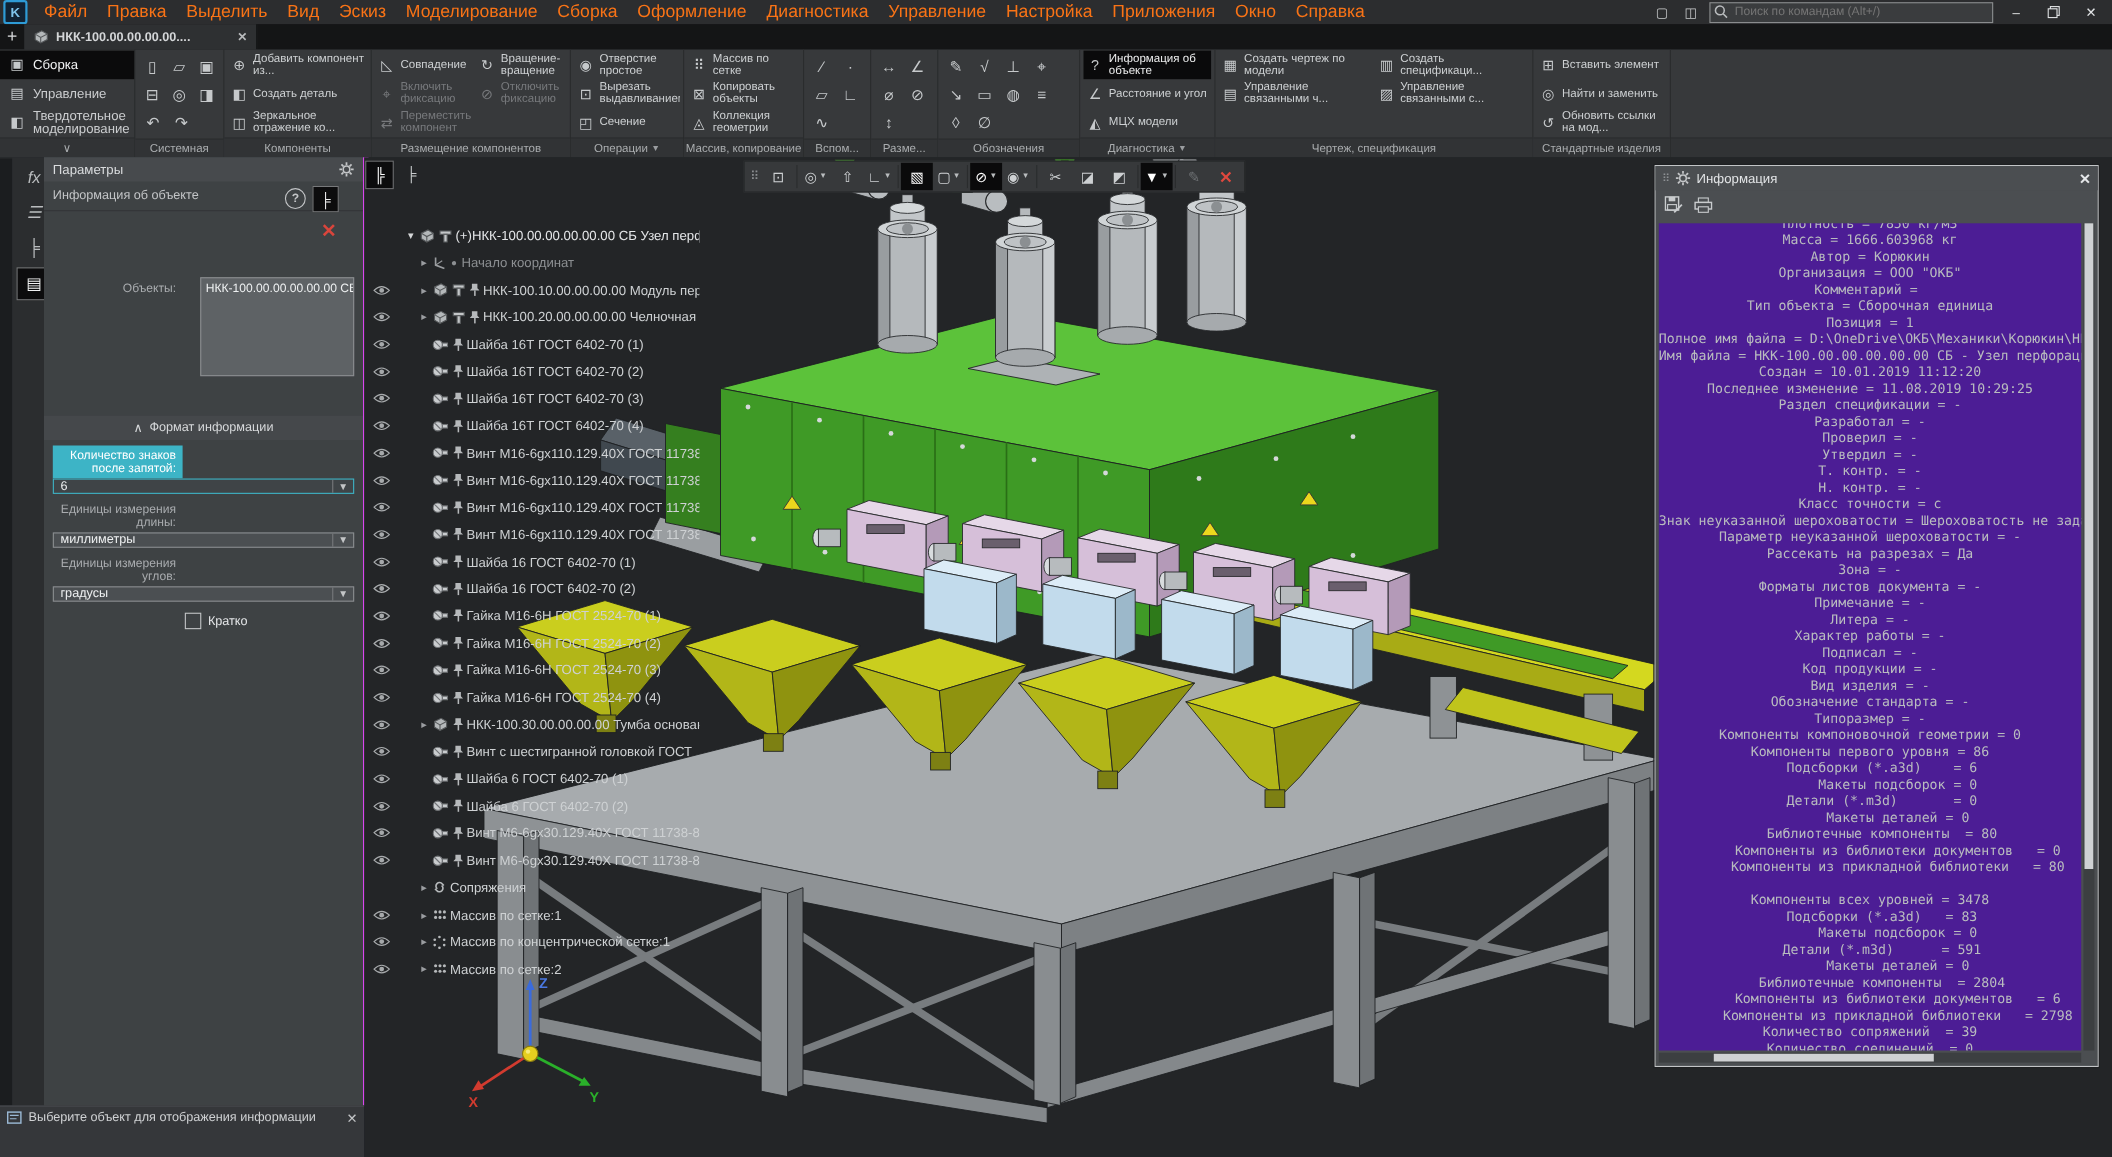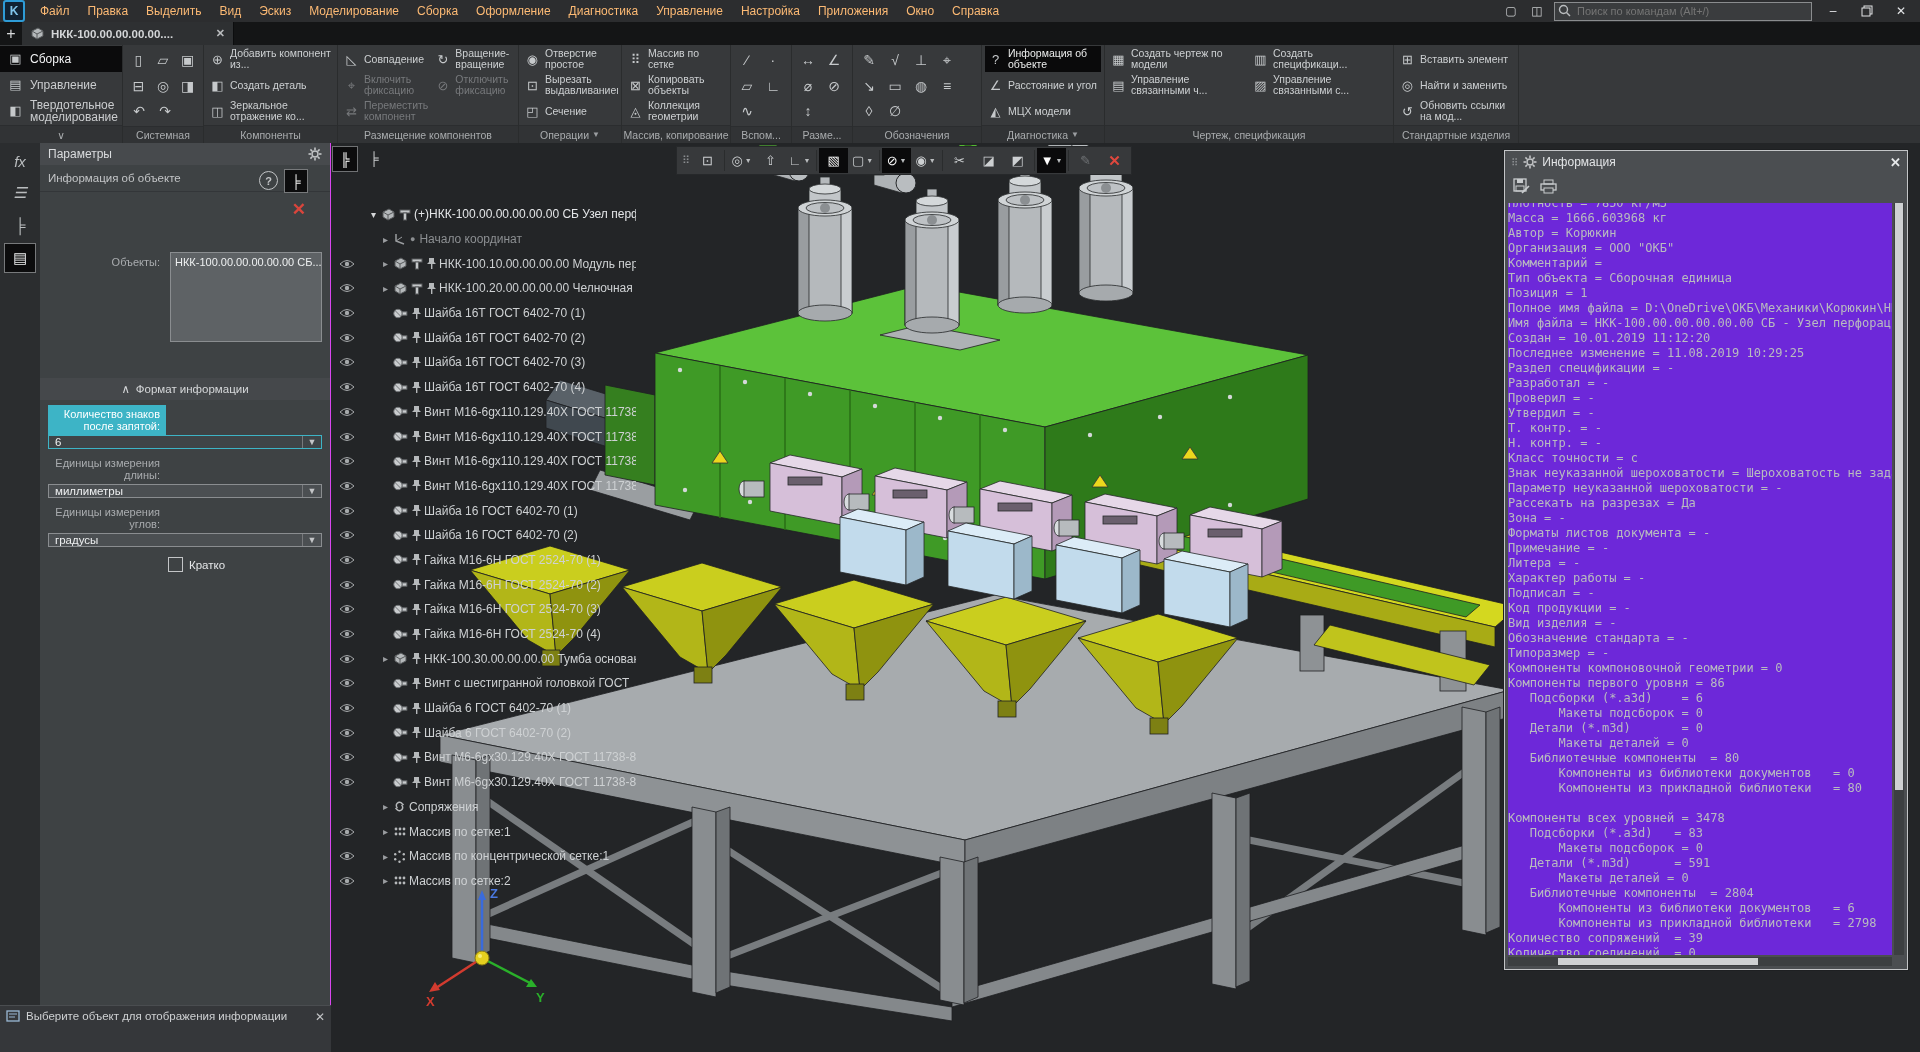--- a/index.html
+++ b/index.html
@@ -3,21 +3,21 @@
 <meta charset="utf-8">
 <style>
   html,body{margin:0;padding:0;background:#1b1d1f;}
   body{width:1920px;height:1052px;position:relative;overflow:hidden;
        font-family:"Liberation Sans",sans-serif;color:#d0d2d4;font-size:12px;}
   
   #menubar{position:absolute;left:0;top:0;width:1920px;height:22px;background:#2c2d2f;
            display:flex;align-items:center;border-bottom:1px solid #202123;}
   .logo{width:18px;height:18px;margin:0 6px 0 3px;border:2px solid #2e9bd6;border-radius:3px;
         color:#7fc3ea;font-weight:bold;font-size:12px;display:flex;align-items:center;justify-content:center;background:#123;}
-  .menu-item{padding:0 9px;color:#fdba74;font-size:12px;line-height:22px;cursor:default;}
+  .menu-item{padding:0 9px;color:#f97316;font-size:16px;line-height:22px;cursor:default;}
   .mb-right{margin-left:auto;display:flex;align-items:center;gap:8px;padding-right:6px;}
   .mb-ic{width:18px;height:16px;color:#c7c9cb;font-size:12px;display:flex;align-items:center;justify-content:center;}
   .search{width:228px;height:17px;background:#3a3c3e;border:1px solid #8a8c8e;color:#cfd1d3;
           font-size:11px;padding:0 6px 0 22px;font-family:"Liberation Sans",sans-serif;}
   .searchwrap{position:relative;display:flex;align-items:center;}
   .searchwrap .sic{position:absolute;left:4px;top:2px;}
   .winbtn{width:26px;height:18px;display:flex;align-items:center;justify-content:center;color:#e3e5e7;font-size:12px;}
   
   #tabbar{position:absolute;left:0;top:22px;width:1920px;height:23px;background:#141516;display:flex;align-items:flex-end;}
   .newtab{width:22px;height:23px;color:#d8dadc;font-size:16px;display:flex;align-items:center;justify-content:center;}
@@ -41,36 +41,36 @@
   .rbtn{display:flex;align-items:center;gap:4px;height:26px;padding:0 2px;color:#cdd0d2;
         font-size:10.5px;line-height:11px;white-space:normal;overflow:hidden;}
   .rbtn.disabled{color:#77797c;}
   .rbtn.disabled .ric{color:#77797c;}
   .rbtn.active{background:#0a0a0b;color:#eceded;}
   .ric{width:17px;height:17px;flex:none;display:flex;align-items:center;justify-content:center;
        font-size:13px;color:#c6c9cb;}
   .rrow{display:flex;gap:2px;}
   .ricbtn{width:24px;height:24px;display:flex;align-items:center;justify-content:center;font-size:14px;color:#c6c9cb;}
   
-  #sidestrip{position:absolute;left:0;top:143px;width:40px;height:862px;background:#2b2d2f;border-right:1px solid #202224;}
+  #sidestrip{position:absolute;left:11px;top:143px;width:40px;height:862px;background:#2b2d2f;border-right:1px solid #202224;}
   .sideic{width:30px;height:28px;margin:4px auto 2px auto;display:flex;align-items:center;justify-content:center;
           font-size:15px;color:#b9bcbe;font-style:italic;}
   .sideic.active{background:#0c0c0d;border:1px solid #77797b;color:#f0f1f2;font-style:normal;}
   
   #params{position:absolute;left:40px;top:143px;width:290px;height:862px;background:#3e4244;border-right:5px solid #d946ef;}
   .p-header{height:22px;background:#474a4d;display:flex;align-items:center;padding:0 8px;color:#dadcde;font-size:12px;}
   .p-header .gear{margin-left:auto;}
   .p-sub{height:26px;display:flex;align-items:center;padding:0 8px;color:#c3c5c7;font-size:11.5px;border-bottom:1px solid #333639;}
   .p-help{position:absolute;right:52px;top:28px;width:17px;height:17px;border:1.5px solid #c3c5c7;border-radius:50%;
           display:flex;align-items:center;justify-content:center;color:#c3c5c7;font-size:11px;font-weight:bold;}
   .p-treetoggle{position:absolute;right:22px;top:26px;width:22px;height:22px;background:#0c0c0d;border:1px solid #77797b;
           display:flex;align-items:center;justify-content:center;color:#eee;font-size:13px;}
   .p-redx{position:absolute;right:24px;top:56px;color:#d9453c;font-size:17px;font-weight:bold;}
   .p-objects{margin-top:60px;display:flex;padding:0 8px;}
-  .p-objects label{width:112px;text-align:right;color:#a9acaf;font-size:11px;padding-right:10px;padding-top:4px;}
+  .p-objects label{width:112px;text-align:right;color:#a9acaf;font-size:11px;padding-right:22px;padding-top:4px;}
   .objbox{flex:1;height:82px;background:#5e6265;border:1px solid #8a8d90;color:#eef0f1;font-size:11px;
           padding:3px 4px;white-space:nowrap;overflow:hidden;}
   .p-section{margin-top:36px;height:22px;background:#45484b;display:flex;align-items:center;justify-content:center;
              gap:6px;color:#d6d8da;font-size:11.5px;}
   .p-row{display:flex;margin:5px 8px 0 8px;min-height:30px;align-items:stretch;flex-direction:column;}
   .p-row label{width:112px;text-align:right;color:#a9acaf;font-size:11px;padding:3px 6px 3px 0;line-height:12px;}
   .p-select{flex:1;border:1px solid #8a8d90;background:#4b4f52;display:flex;align-items:center;color:#eef0f1;
             font-size:11.5px;padding-left:6px;position:relative;}
   .p-select .dd{margin-left:auto;width:18px;align-self:stretch;border-left:1px solid #77797c;
                 display:flex;align-items:center;justify-content:center;color:#c3c5c7;font-size:9px;}
@@ -107,21 +107,21 @@
   .vsep{width:1px;height:21px;background:#2a2c2d;margin:0 2px;}
   .vhandle{color:#8a8d90;font-size:11px;padding:0 3px;}
   
   #infopanel{position:absolute;left:1504px;top:150px;width:402px;height:818px;background:#4b4e51;
              border:1px solid #c3c5c7;outline:1px solid #1e2022;}
   .ip-header{height:22px;display:flex;align-items:center;gap:5px;padding:0 6px;background:#4b4e51;}
   .ip-handle{color:#8f9295;font-size:10px;}
   .ip-title{font-size:12px;color:#e2e4e6;}
   .ip-close{margin-left:auto;color:#e6e8ea;font-size:13px;font-weight:bold;}
   .ip-tools{height:26px;display:flex;align-items:center;gap:10px;padding:0 8px;}
-  .ip-body{position:absolute;left:3px;right:15px;top:52px;bottom:14px;overflow:hidden;background:#6d28d9;}
+  .ip-body{position:absolute;left:3px;right:15px;top:52px;bottom:14px;overflow:hidden;background:#4c1d95;text-align:center;}
   #infolines{margin-top:-7px;}
   .iline{font-family:"DejaVu Sans Mono",monospace;font-size:12px;line-height:15px;color:#b9bcbf;
          white-space:pre;overflow:hidden;}
   .ip-vscroll{position:absolute;right:3px;top:52px;bottom:14px;width:10px;background:#3c3f41;}
   .ip-vscroll .thumb{position:absolute;top:0;left:1px;width:8px;height:78%;background:#cfd1d3;}
   .ip-hscroll{position:absolute;left:3px;right:15px;bottom:3px;height:9px;background:#3c3f41;}
   .ip-hscroll .thumb{position:absolute;left:50px;top:1px;width:200px;height:7px;background:#cfd1d3;}
   
   #statusmsg{position:absolute;left:0;top:1005px;width:331px;height:47px;background:#35373a;border-top:1px solid #4a4d50;
              padding:4px 6px;box-sizing:border-box;}

